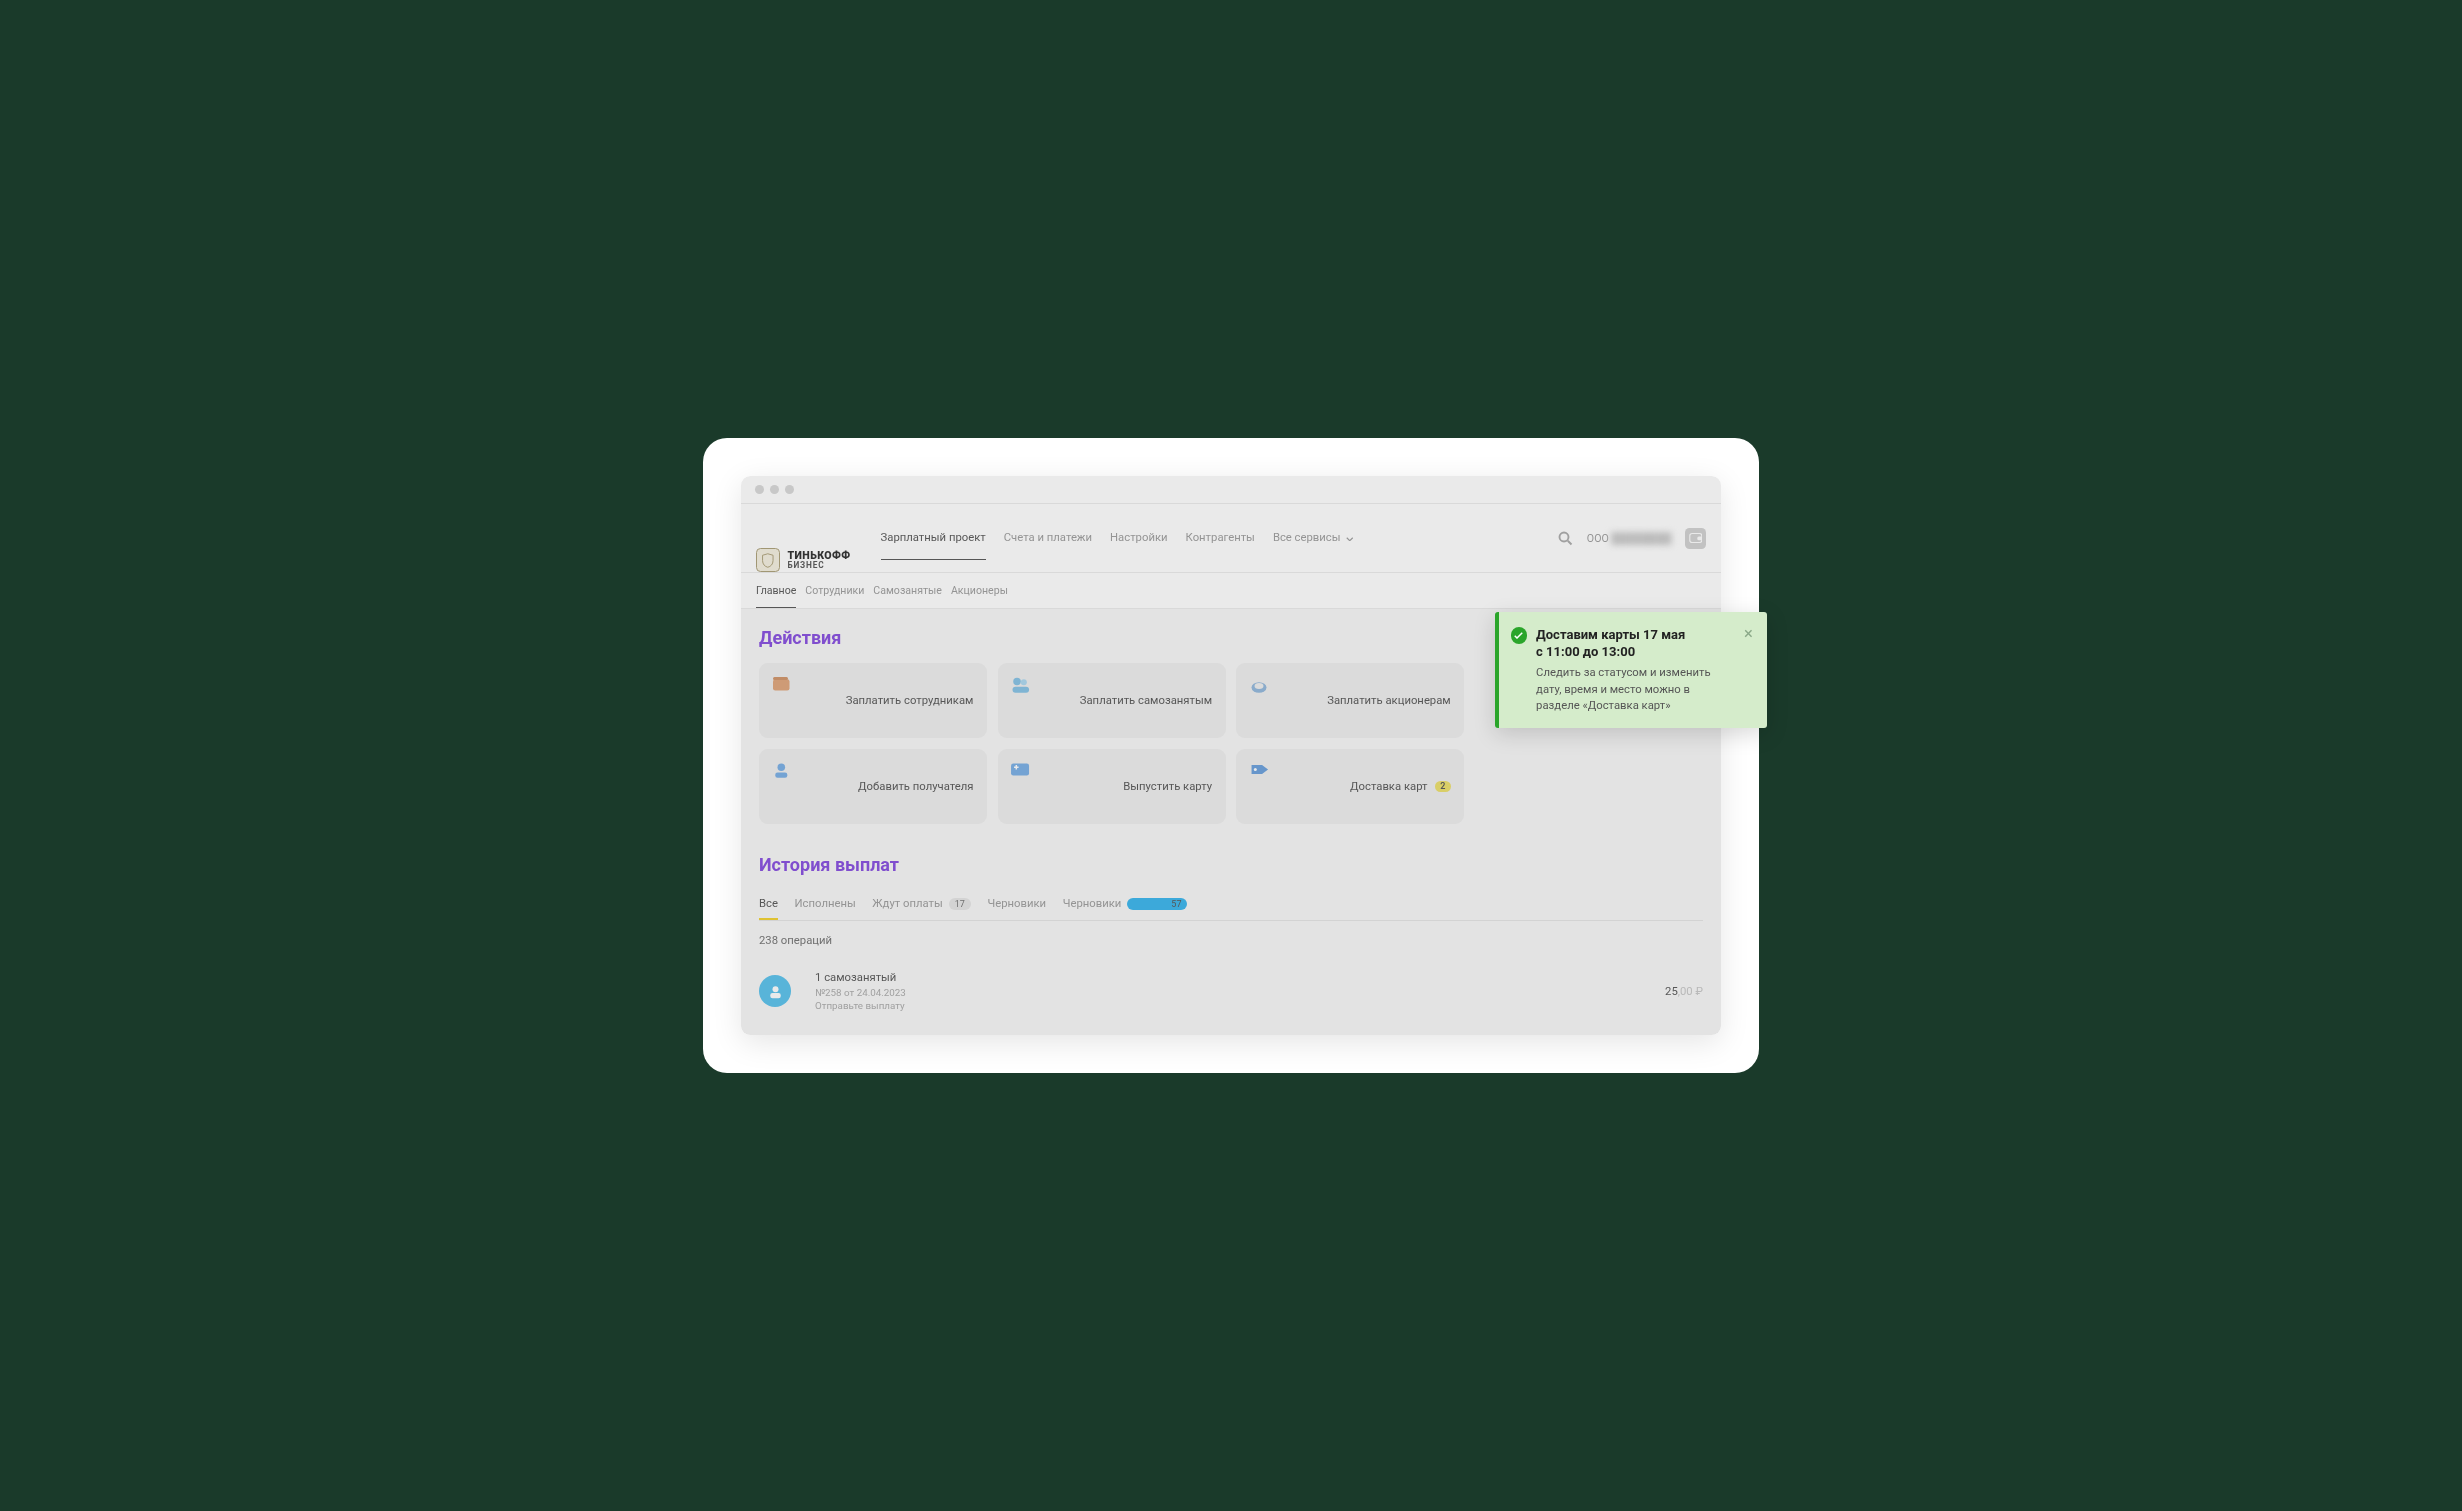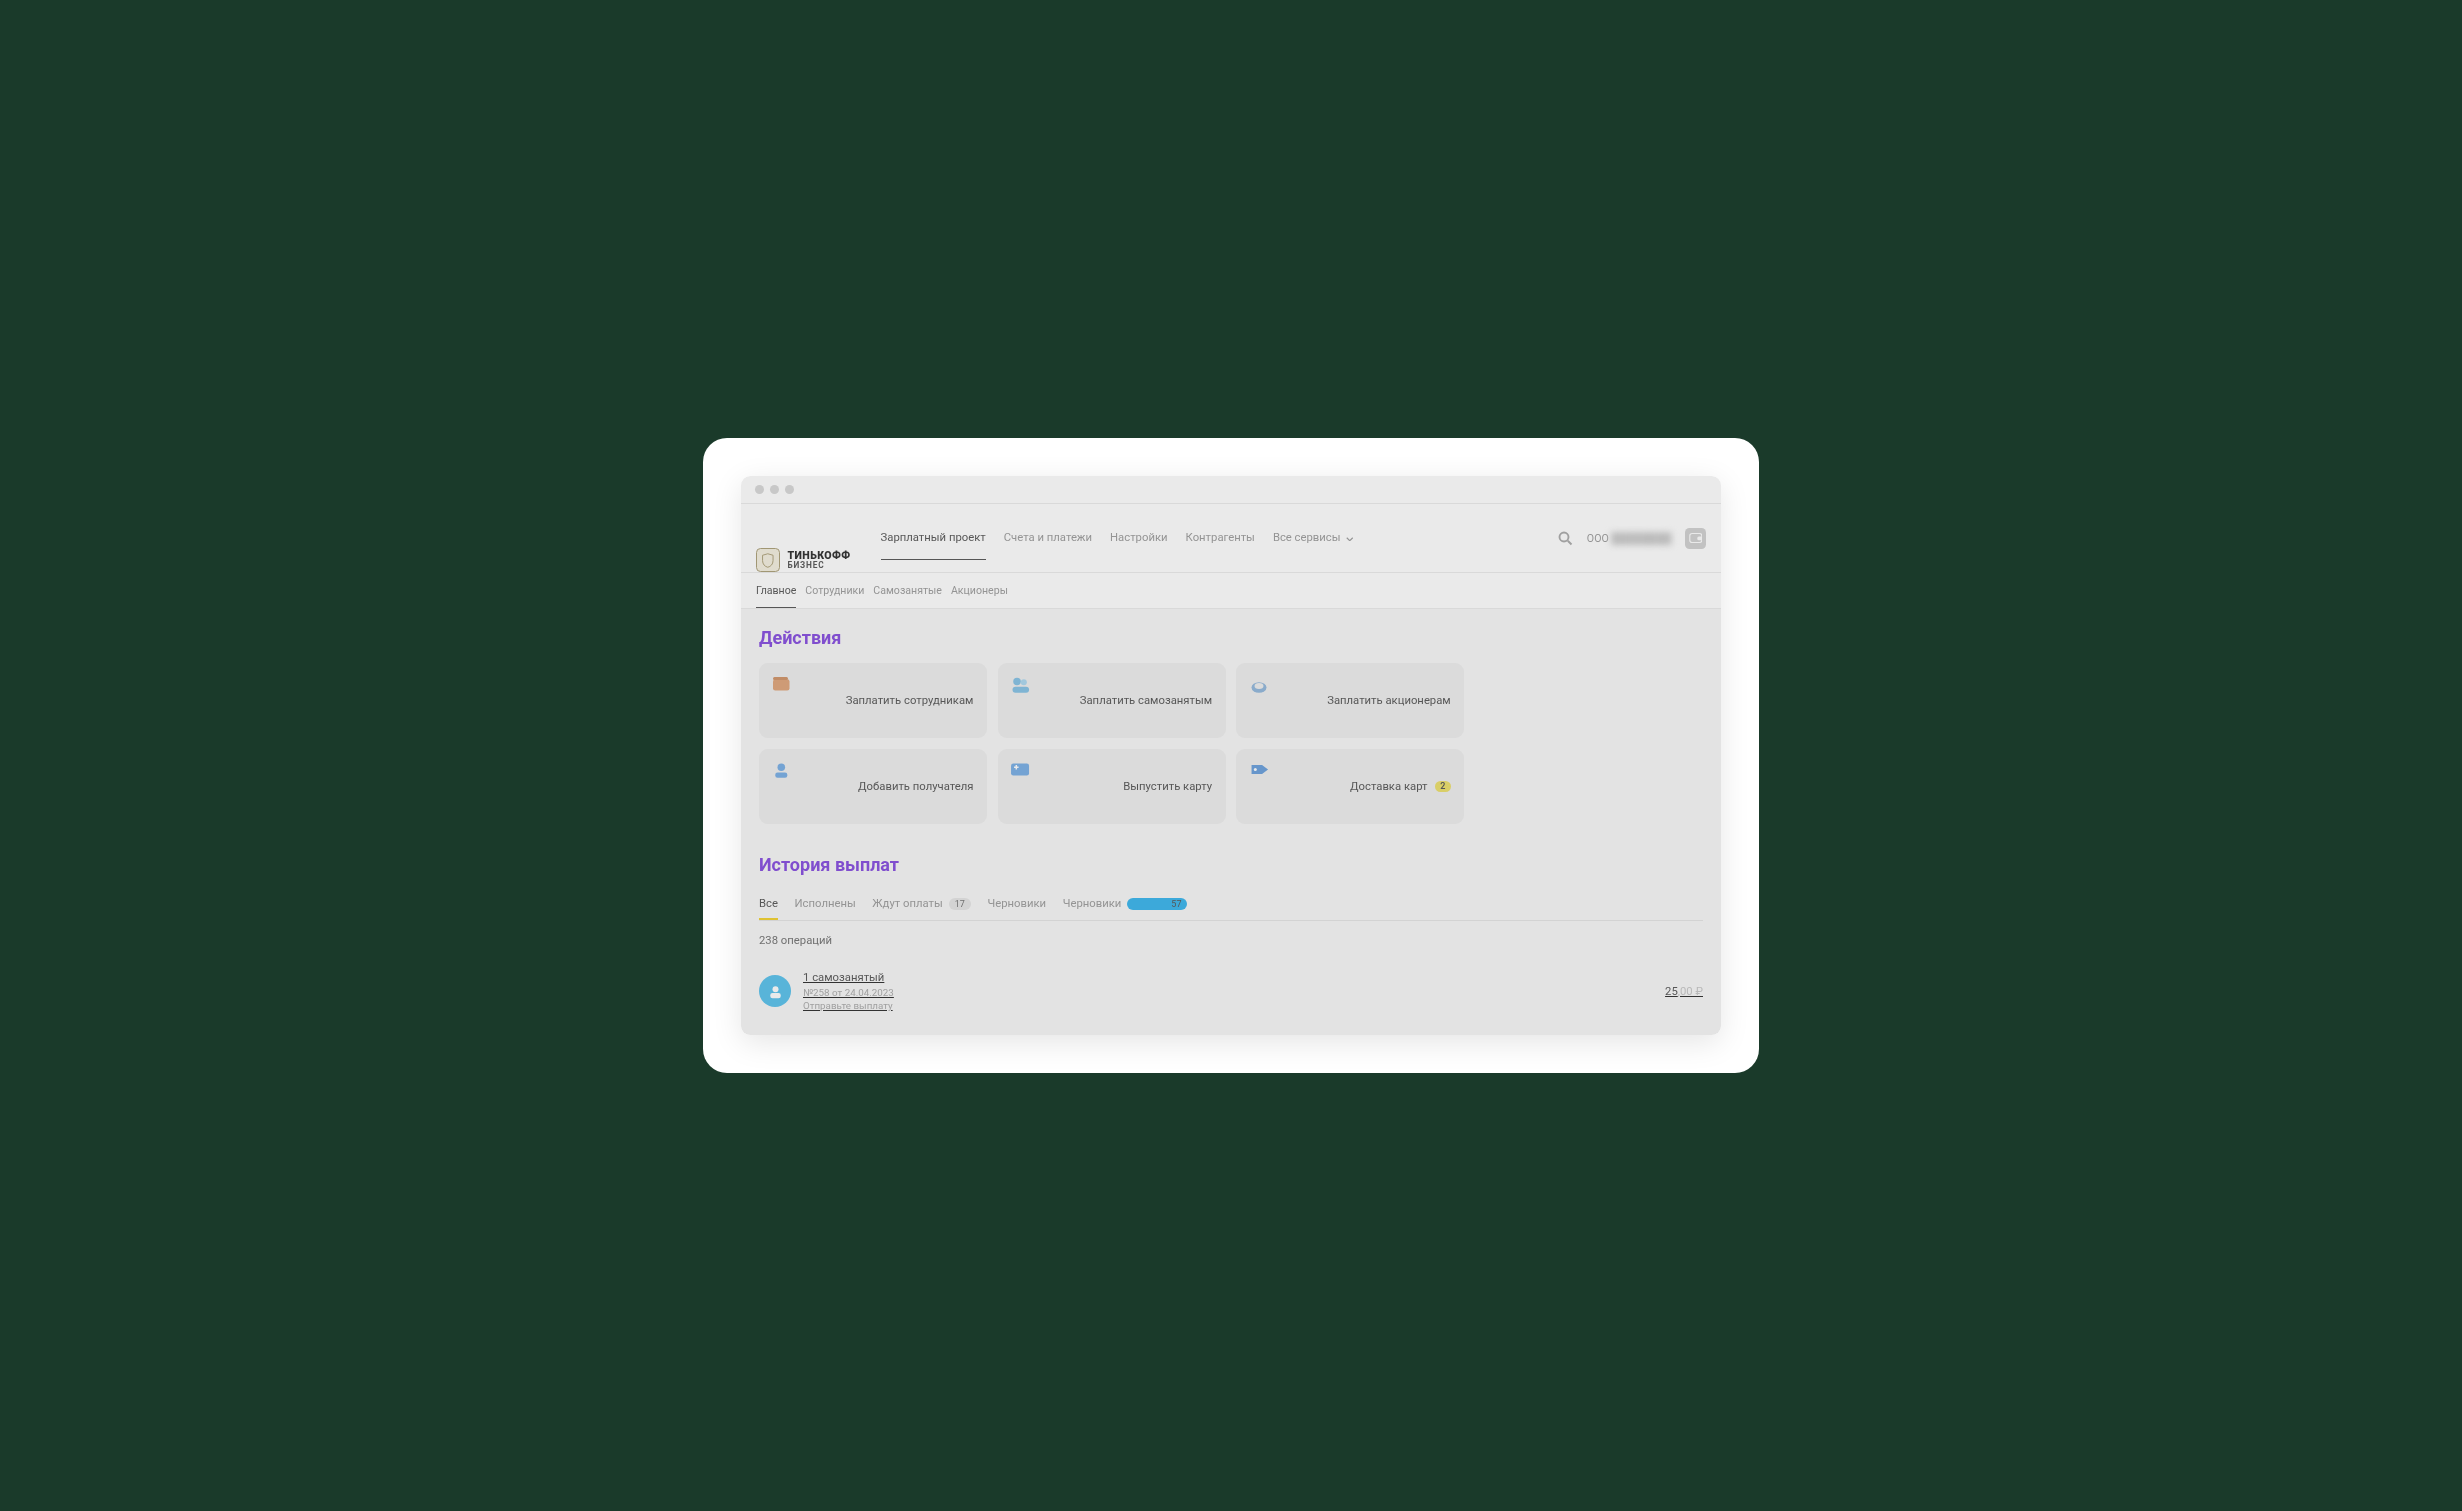--- a/index.html
+++ b/index.html
@@ -32,21 +32,21 @@
 .action-card { background: #eaeaea; border-radius: 9px; padding: 13.6px; cursor: pointer; min-height: 75px; display: flex; justify-content: space-between; }
 .action-icon { width: 18px; height: 16.6px; margin-bottom: 10.6px; }
 .action-label { font-size: 11.3px; color: #333; display: flex; align-items: center; gap: 7.5px; }
 .badge-sm { background: #e8d84a; color: #333; font-size: 9px; border-radius: 7.5px; padding: 0.8px 5.3px; font-weight: 600; }
 .tabs { display: flex; gap: 16.6px; border-bottom: 0.8px solid #e0e0e0; margin-bottom: 13.6px; }
 .tab { padding: 7.5px 0; color: #888; font-size: 11.3px; cursor: pointer; border-bottom: 2.3px solid transparent; display: flex; align-items: center; gap: 6px; }
 .tab.active { color: #333; border-bottom-color: #f0c800; }
 .tab-badge { background: #e0e0e0; color: #555; font-size: 9px; border-radius: 7.5px; padding: 0.8px 6px; }
 .tab-badge.warn { background: #0ea5e9; color: #333; padding-left: 44px; }
 .ops-count { color: #555; font-size: 11.3px; margin-bottom: 18px; }
-.op-row { display: flex; align-items: center; gap: 12px; padding: 6px 0; text-decoration: underline; }
+.op-row { display: flex; align-items: center; gap: 24px; padding: 6px 0; }
 .op-avatar { width: 32px; height: 32px; background: #35b4e8; border-radius: 50%; display: flex; align-items: center; justify-content: center; color: #fff; }
 .op-info { flex: 1; }
 .op-title { font-size: 11.3px; color: #333; margin-bottom: 3px; }
 .op-meta { font-size: 9.8px; color: #999; margin-bottom: 1.5px; }
 .op-hint { font-size: 9.8px; color: #999; }
 .op-amount { font-size: 11.3px; color: #333; }
 .op-amount .dec { color: #bbb; }
 .toast { position: absolute; top: 174px; right: -7.5px; width: 272px; background: #d5eccb; border-left: 4.5px solid #2aa52a; border-radius: 3px; padding: 13.6px 13.6px 13.6px 12px; box-shadow: 0 6px 22.6px rgba(0,0,0,0.15); display: flex; gap: 9px; }
 .toast-check { width: 16.6px; height: 16.6px; background: #2aa52a; border-radius: 50%; display: flex; align-items: center; justify-content: center; color: #fff; flex-shrink: 0; margin-top: 1.5px; }
 .toast-body { flex: 1; }
@@ -226,14 +226,29 @@
           <div class="op-meta">№258 от 24.04.2023</div>
           <div class="op-hint">Отправьте выплату</div>
         </div>
         <div class="op-amount">
           <span>25</span><span class="dec">,00 ₽</span>
         </div>
       </div>
     </div>
   </div>
 
+  <div class="toast">
+    <div class="toast-check">
+      <svg width="9" height="7.5" viewBox="0 0 12 10">
+          <path d="M1 5 L4 8 L11 1" fill="none" stroke="#fff" stroke-width="2"></path>
+        </svg>
+    </div>
+    <div class="toast-body">
+      <div class="toast-title">
+        <span>Доставим карты 17 мая</span><br>
+        <span>с 11:00 до 13:00</span>
+      </div>
+      <div class="toast-text">Следить за статусом и изменить дату, время и место можно в разделе «Доставка карт»</div>
+    </div>
+    <div class="toast-close">×</div>
+  </div>
 </div>
 
 
 </body></html>

